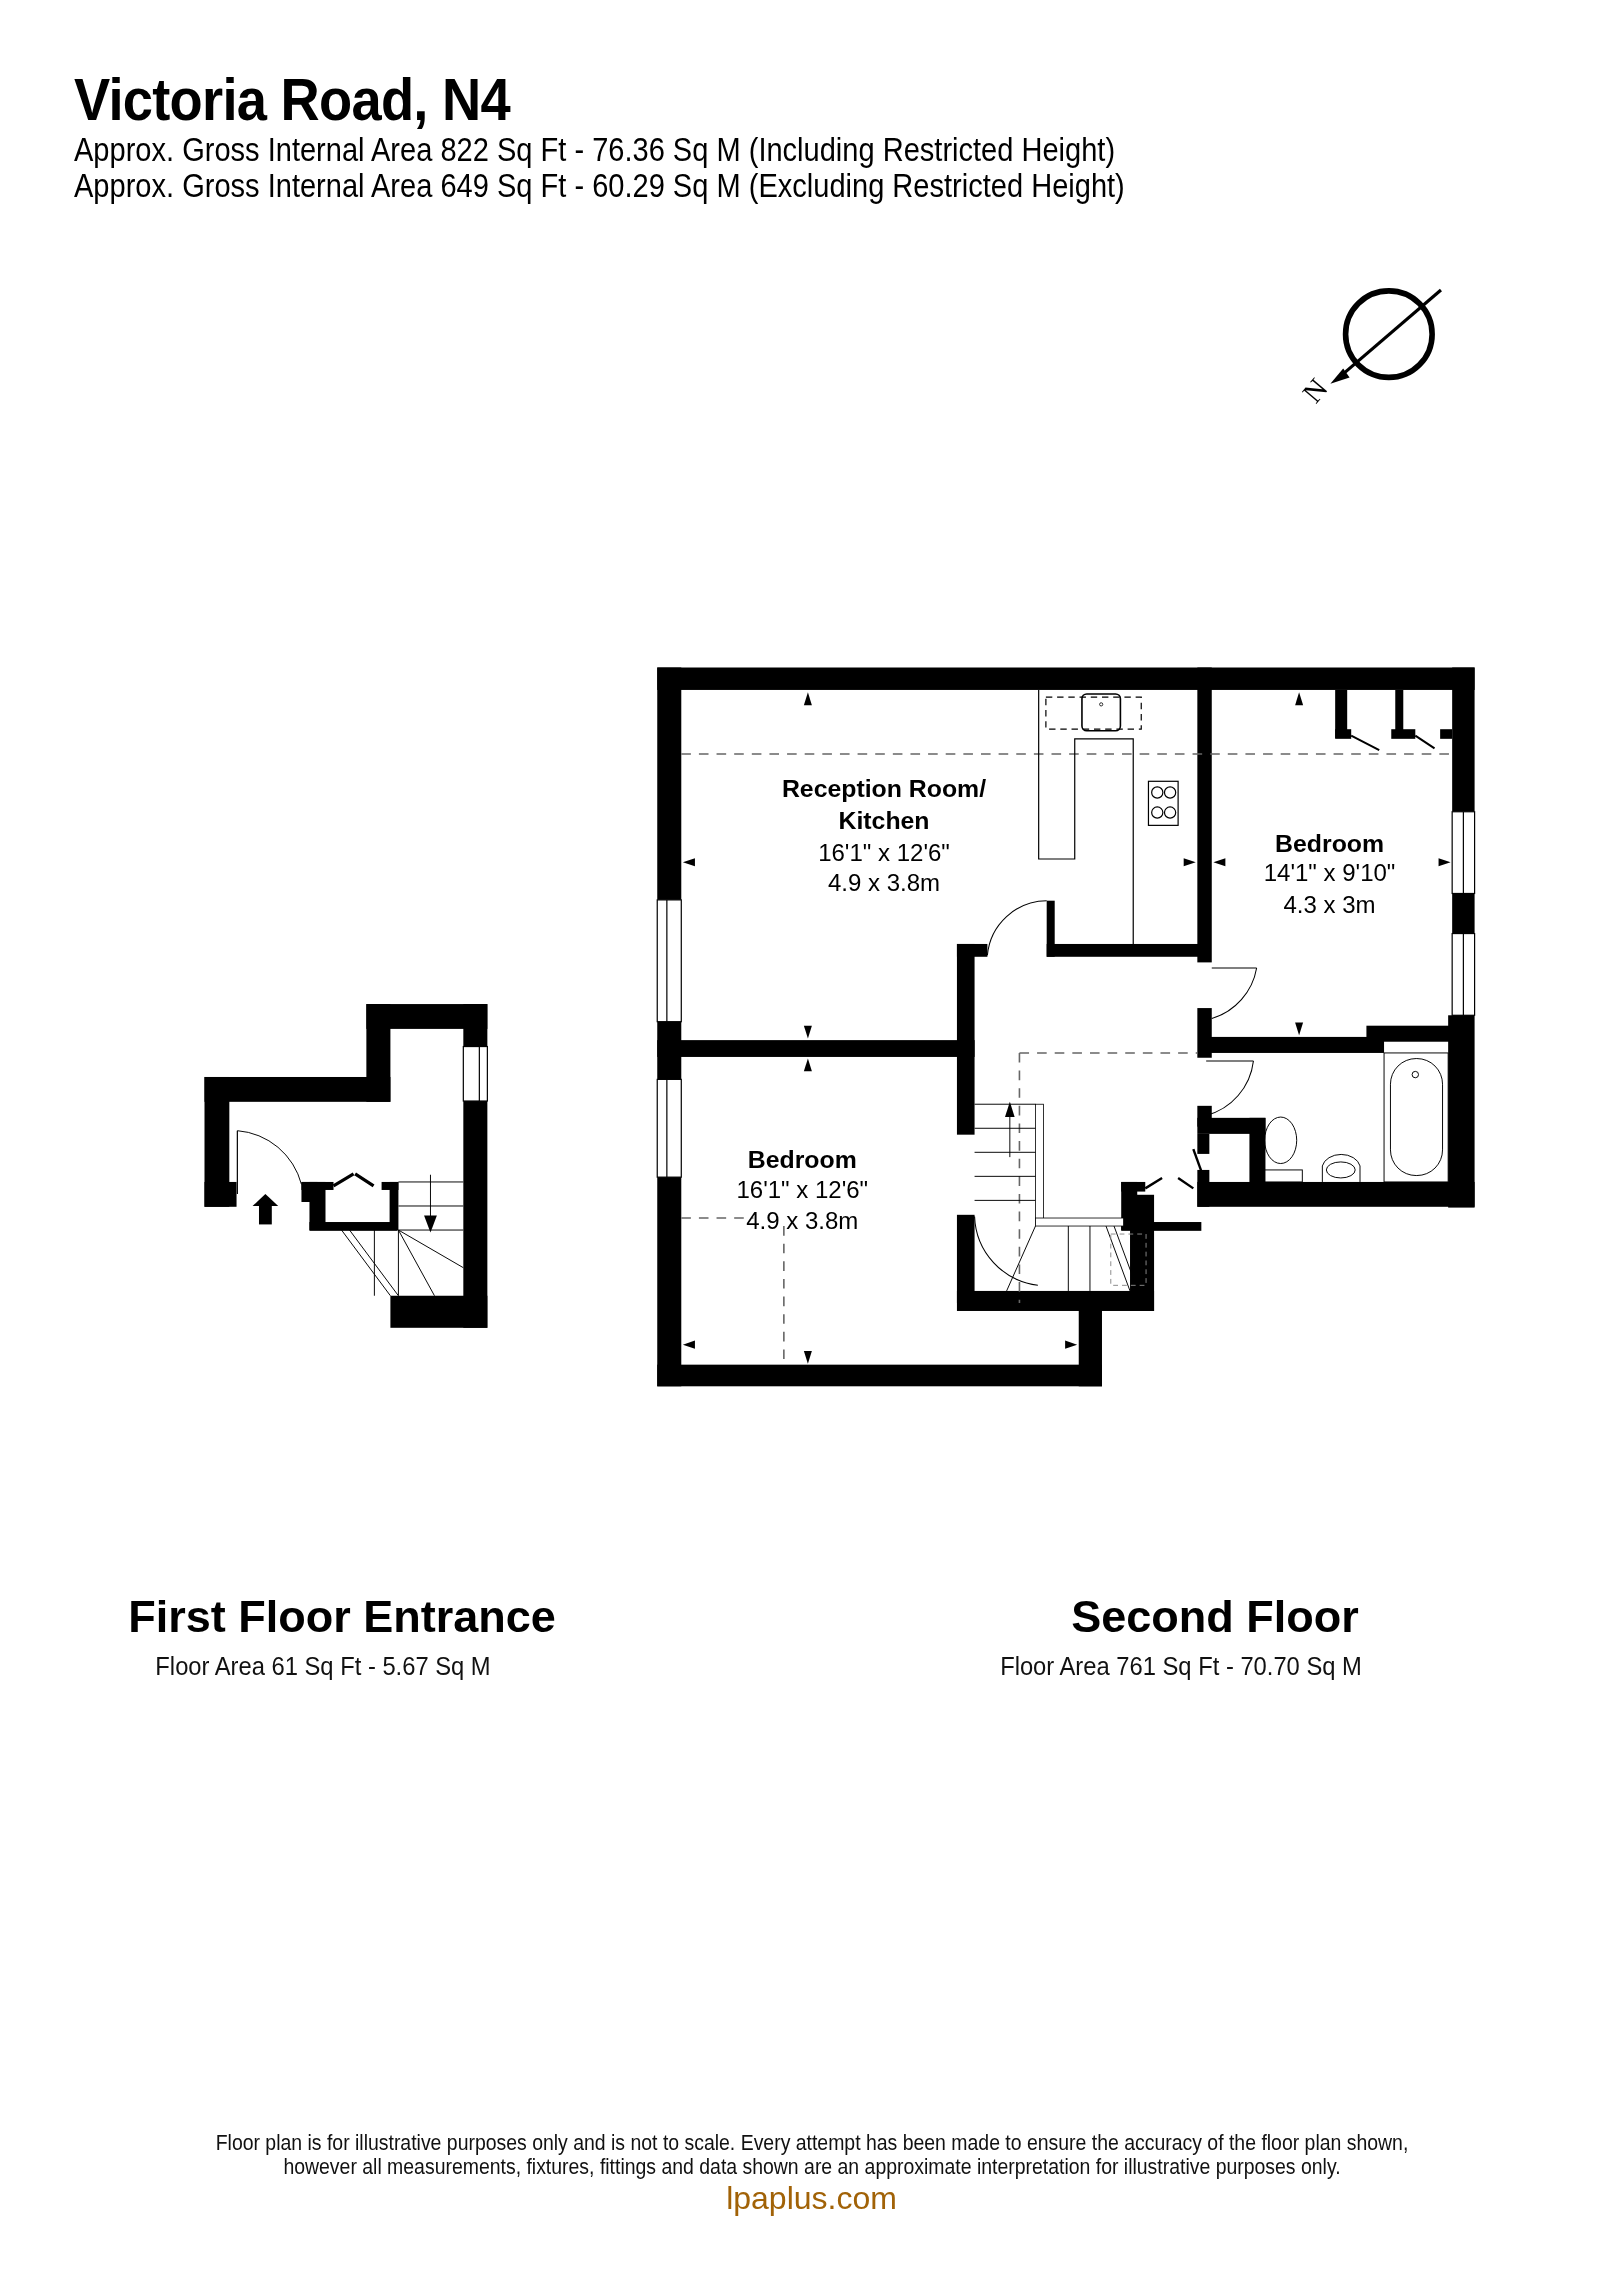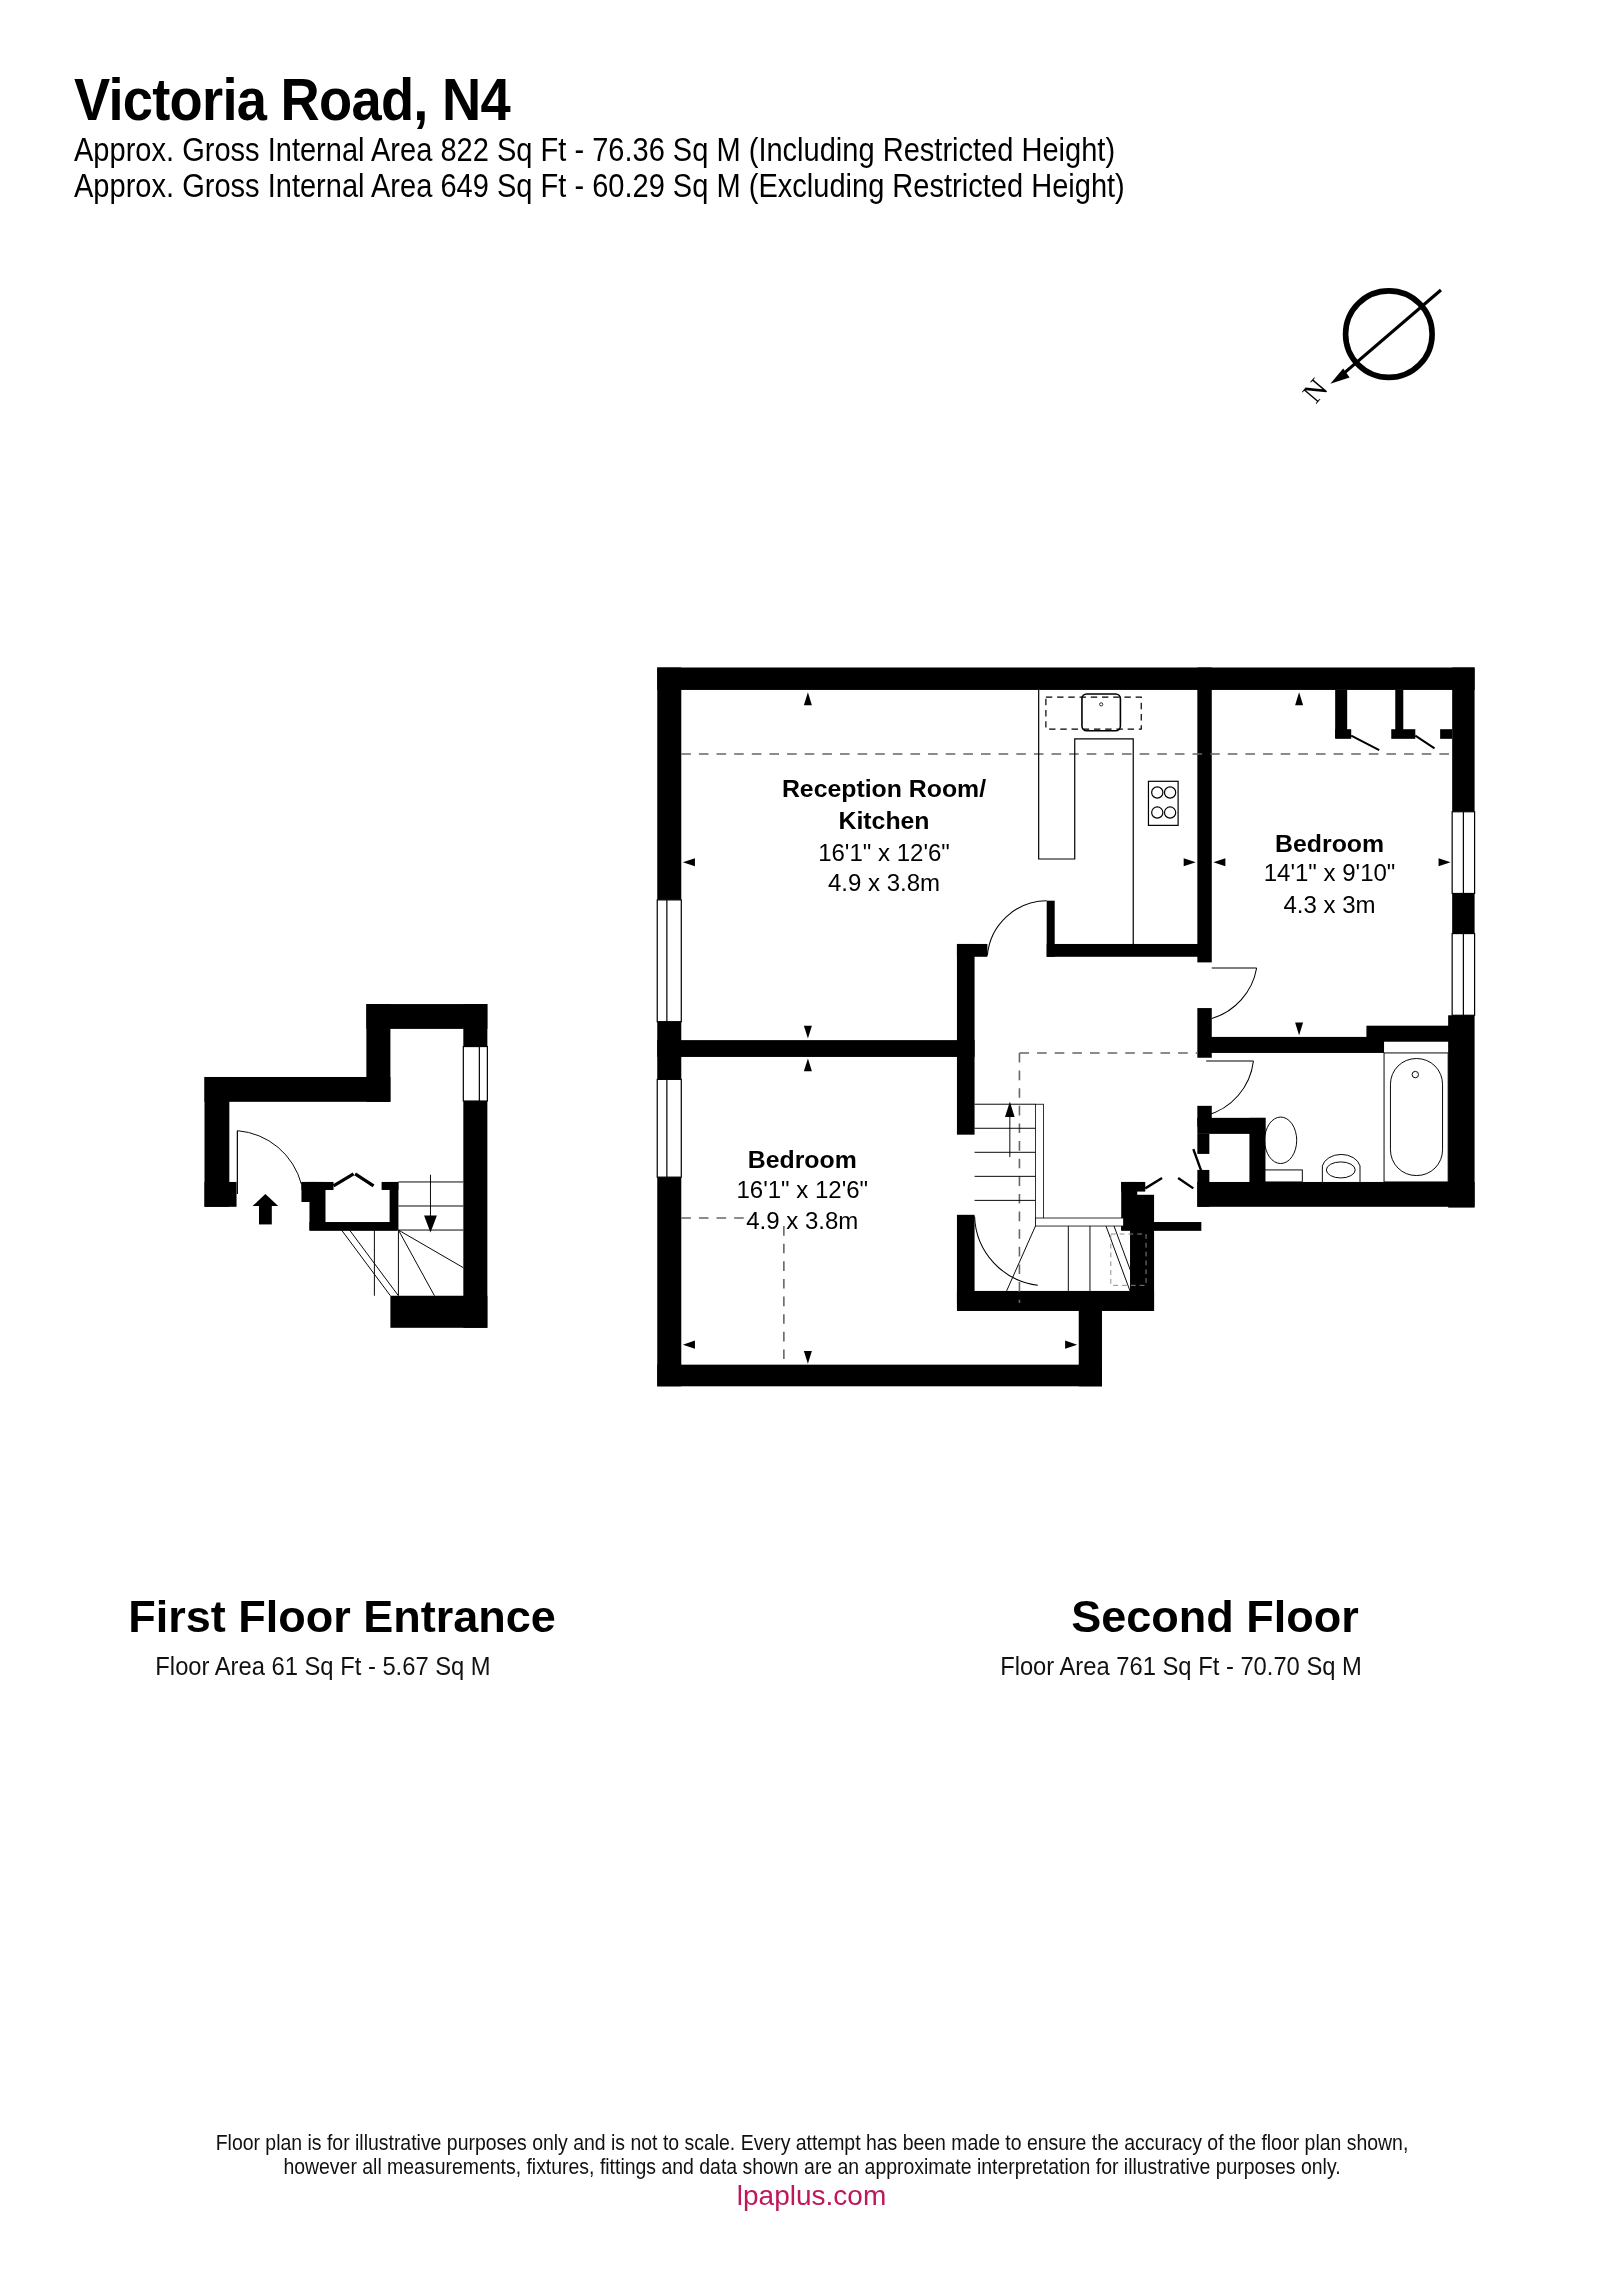--- a/index.html
+++ b/index.html
@@ -4,21 +4,21 @@
   <style>
     html, body { margin: 0; padding: 0; background: #ffffff; }
     body { width: 1623px; height: 2295px; position: relative; overflow: hidden; font-family: "Liberation Sans", "DejaVu Sans", sans-serif; color: #000; }
     .title { position: absolute; left: 74px; top: 66px; font-size: 59px; font-weight: 700; letter-spacing: -0.8px; transform: scaleX(0.92); transform-origin: left top; white-space: nowrap; }
     .subline { position: absolute; left: 74px; font-size: 33px; white-space: nowrap; transform: scaleX(0.88); transform-origin: left top; }
     .sub1 { top: 131px; }
     .sub2 { top: 167px; }
     .floor-title { position: absolute; font-size: 45px; font-weight: 700; white-space: nowrap; transform: translateX(-50%); }
     .floor-area { position: absolute; font-size: 26.4px; white-space: nowrap; transform: translateX(-50%) scaleX(0.9); transform-origin: center top; color: #111; }
     .footer-line { position: absolute; left: 50%; font-size: 21.6px; white-space: nowrap; transform: translateX(-50%) scaleX(0.9); color: #111; }
-    .footer-url { position: absolute; left: 50%; top: 2180px; font-size: 28px; white-space: nowrap; transform: translateX(-50%); color: #be185d; }
+    .footer-url { position: absolute; left: 50%; top: 2180px; font-size: 32px; white-space: nowrap; transform: translateX(-50%); color: #a16207; }
     svg.plan { position: absolute; left: 0; top: 0; }
     .room-name { font-family: "Liberation Sans", "DejaVu Sans", sans-serif; font-weight: 700; font-size: 31px; text-anchor: middle; }
     .room-dim { font-family: "Liberation Sans", "DejaVu Sans", sans-serif; font-size: 30px; text-anchor: middle; }
   </style>
 </head>
 <body>
 
 <div class="title">Victoria Road, N4</div>
 <div class="subline sub1">Approx. Gross Internal Area 822 Sq Ft - 76.36 Sq M (Including Restricted Height)</div>
 <div class="subline sub2">Approx. Gross Internal Area 649 Sq Ft - 60.29 Sq M (Excluding Restricted Height)</div>

